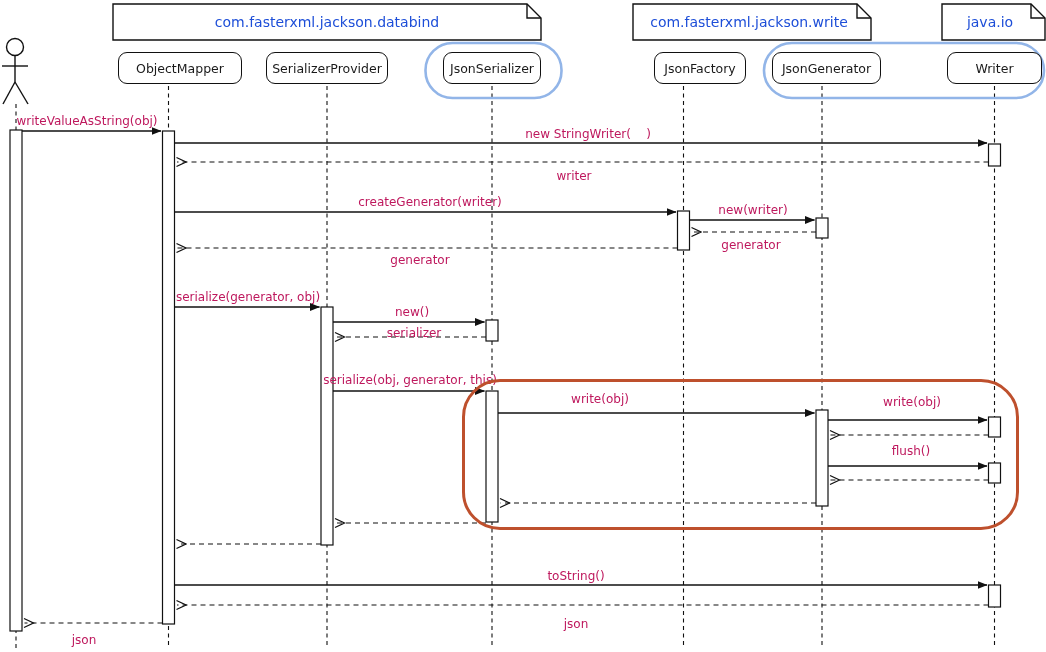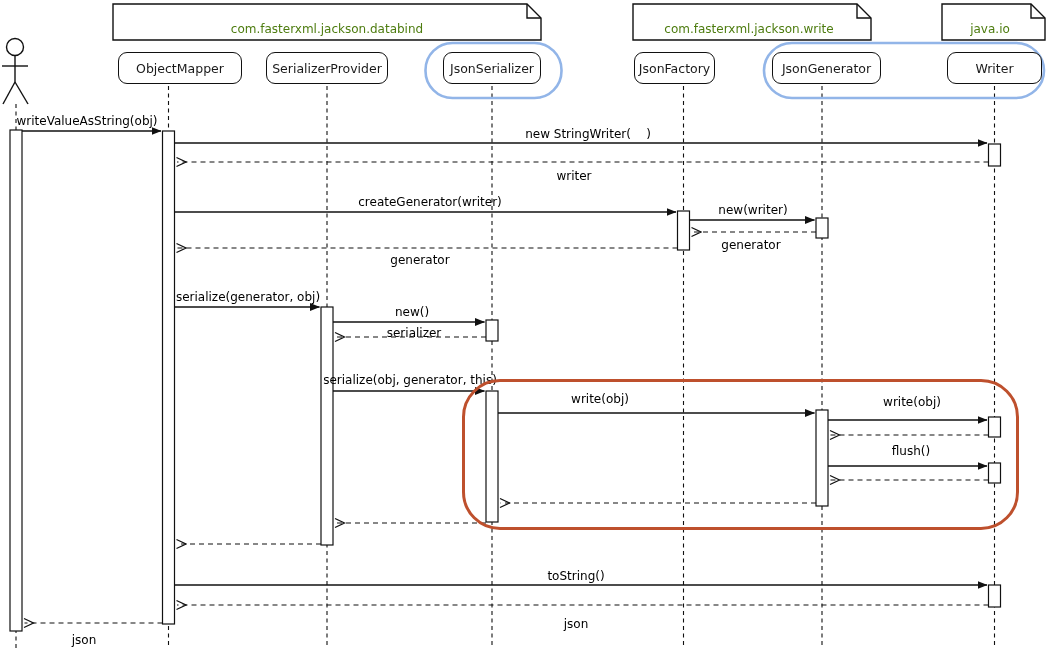--- a/index.html
+++ b/index.html
@@ -3,31 +3,31 @@
 <meta charset="utf-8">
 <style>
   html,body{margin:0;padding:0;background:#fff;}
   #stage{
     position:relative;width:1046px;height:652px;background:#ffffff;
     font-family:"DejaVu Sans","Liberation Sans",sans-serif;color:#1a1a1a;overflow:hidden;
   }
   #diagram-svg{position:absolute;left:0;top:0;z-index:1;}
   .pkg-label{
     position:absolute;z-index:2;transform:translateX(-50%);
-    font-size:12px;white-space:pre;color:#4d7c0f;margin-top:8px;
+    font-size:14px;white-space:pre;color:#1d4ed8;
   }
   .participant{
     position:absolute;z-index:2;height:32px;background:#fff;
     border:1.4px solid #111;border-radius:9px;
     display:flex;align-items:center;justify-content:center;
     font-size:12.5px;white-space:pre;box-sizing:border-box;
   }
   .msg-label{
     position:absolute;z-index:2;transform:translateX(-50%);
-    font-size:12px;white-space:pre;color:#000000;
+    font-size:12px;white-space:pre;color:#be185d;
   }
   #red-highlight{
     position:absolute;z-index:3;left:462px;top:379px;width:557px;height:151px;
     border:3px solid #be502d;border-radius:38px;box-sizing:border-box;
     pointer-events:none;background:transparent;
   }
 </style>
 </head>
 <body>
 
@@ -123,21 +123,21 @@
 
   <div class="participant" style="left:118px;top:52px;width:124px">
     <span>ObjectMapper</span>
   </div>
   <div class="participant" style="left:443px;top:52px;width:98px">
     <span>JsonSerializer</span>
   </div>
   <div class="participant" style="left:266px;top:52px;width:122px">
     <span>SerializerProvider</span>
   </div>
-  <div class="participant" style="left:634px;top:52px;width:81px">
+  <div class="participant" style="left:654px;top:52px;width:92px">
     <span>JsonFactory</span>
   </div>
   <div class="participant" style="left:772px;top:52px;width:109px">
     <span>JsonGenerator</span>
   </div>
   <div class="participant" style="left:947px;top:52px;width:95px">
     <span>Writer</span>
   </div>
 
   <div class="msg-label" style="left:87px;top:114px">writeValueAsString(obj)</div>

